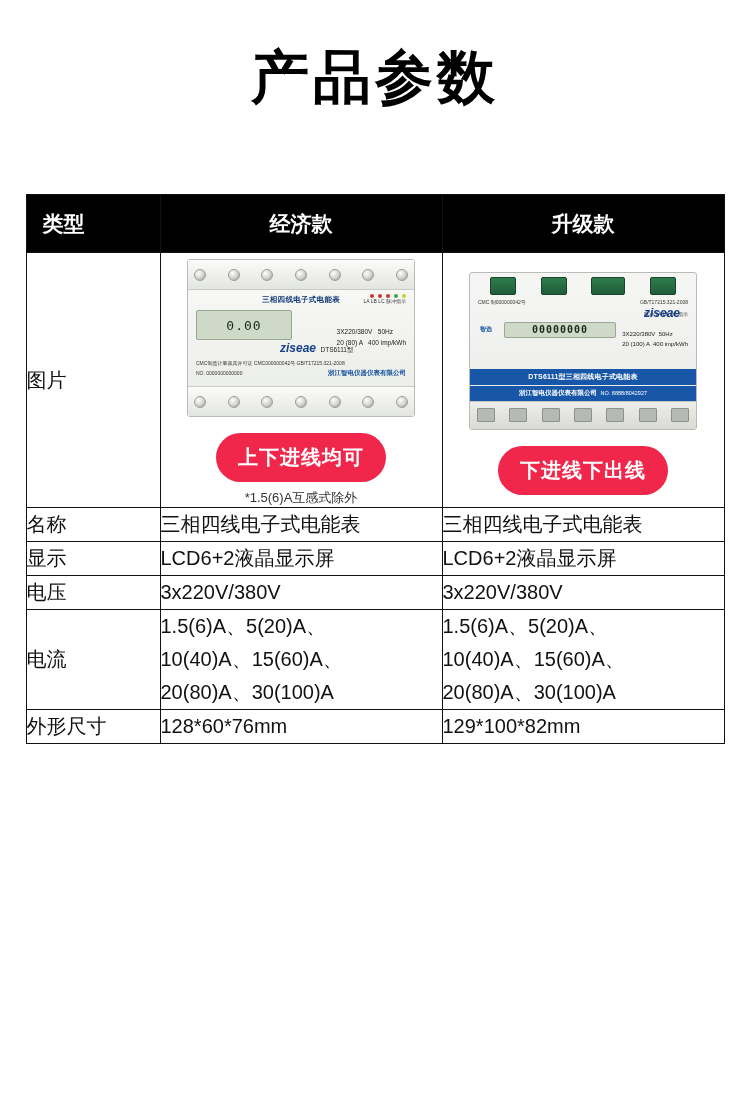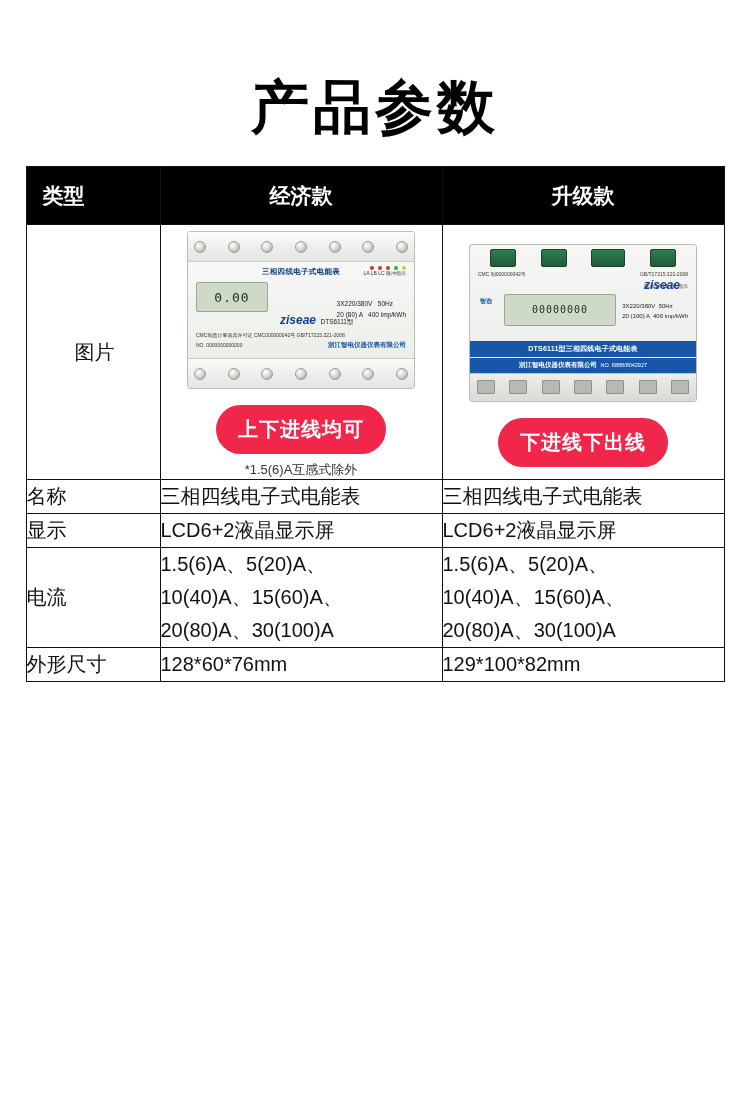--- a/index.html
+++ b/index.html
@@ -14,27 +14,27 @@
     position: relative;
     width: 750px; height: 1120px;
     overflow: hidden;
     background: #fff;
   }
   .page-title {
     text-align: center;
     font-size: 58px;
     font-weight: bold;
     letter-spacing: 4px;
-    padding-top: 78px;
+    padding-top: 48px;
     line-height: 1.0;
     color: #000;
   }
   table.spec {
     width: 698px;
-    margin: 30px auto 0 auto;
+    margin: 88px auto 0 auto;
     border-collapse: collapse;
     table-layout: fixed;
   }
   table.spec td, table.spec th {
     border: 1px solid #111;
     padding: 0;
     vertical-align: middle;
   }
   col.c1 { width: 134px; }
   col.c2 { width: 282px; }
@@ -55,21 +55,21 @@
     color: #111;
   }
   .cellval {
     text-align: left;
     padding: 14px 0 14px 18px;
     font-size: 20px;
     color: #111;
     line-height: 1.65;
   }
   .img-cell { padding: 10px 6px 14px 6px; text-align: center; }
-  .rowlabel.img-label { vertical-align: middle; padding-left: 48px; }
+  .rowlabel.img-label { vertical-align: middle; }
 
   
   .meter-wrap { display: flex; flex-direction: column; align-items: center; }
 
   .meter {
     position: relative;
     width: 228px;
     height: 158px;
     background: linear-gradient(#f3f4f2, #e6e8e4);
     border: 1px solid #b9bcb6;
@@ -101,21 +101,21 @@
   .phase-row {
     position: absolute; right: 8px; top: 4px;
     font-size: 5px; color: #333; text-align: right; line-height: 1.5;
   }
   .leds { display: flex; gap: 4px; justify-content: flex-end; }
   .led { width: 4px; height: 4px; border-radius: 50%; background: #c33; }
   .led.g { background: #3a3; }
   .led.y { background: #cc3; }
   .lcd {
     margin-top: 5px;
-    width: 72px; height: 30px;
+    width: 96px; height: 30px;
     background: #cfd9c8;
     border: 1px solid #9aa793;
     border-radius: 2px;
     display: flex; align-items: center; justify-content: center;
   }
   .lcd-digits {
     font-family: "DejaVu Sans Mono", monospace;
     font-size: 13px;
     color: #1b2b1b;
     letter-spacing: 1px;
@@ -297,21 +297,21 @@
                 <span class="term wide"></span>
                 <span class="term"></span>
               </div>
 
               <div class="hdrline">
                 <span>CMC 制000000042号</span>
                 <span>GB/T17215.321-2008</span>
               </div>
 
               <div style="position:absolute;left:34px;top:44px;">
-                <div class="lcd small" style="width:112px;height:32px;">
+                <div class="lcd small" style="width:112px;height:16px;font-weight:bold;">
                   <span class="lcd-digits">00000000</span>
                 </div>
               </div>
 
               <div style="position:absolute;right:8px;top:38px;font-size:5px;color:#333;text-align:right;line-height:1.5;">脉冲 LA LB LC 指示</div>
 
               <div style="position:absolute;right:8px;top:56px;font-size:6px;color:#1b1b1b;line-height:1.7;text-align:left;">
                 <div><span>3X220/380V</span>
                      &nbsp;<span>50Hz</span></div>
                 <div><span>20 (100) A</span>
@@ -354,20 +354,25 @@
         <td class="cellval">三相四线电子式电能表</td>
       </tr>
 
       <tr>
         <td class="rowlabel">显示</td>
         <td class="cellval">LCD6+2液晶显示屏</td>
         <td class="cellval">LCD6+2液晶显示屏</td>
       </tr>
 
 
+      <tr>
+        <td class="rowlabel">电压</td>
+        <td class="cellval">3x220V/380V</td>
+        <td class="cellval">3x220V/380V</td>
+      </tr>
 
       <tr>
         <td class="rowlabel">电流</td>
         <td class="cellval" style="white-space:pre-line;">1.5(6)A、5(20)A、
 10(40)A、15(60)A、
 20(80)A、30(100)A</td>
         <td class="cellval" style="white-space:pre-line;">1.5(6)A、5(20)A、
 10(40)A、15(60)A、
 20(80)A、30(100)A</td>
       </tr>

